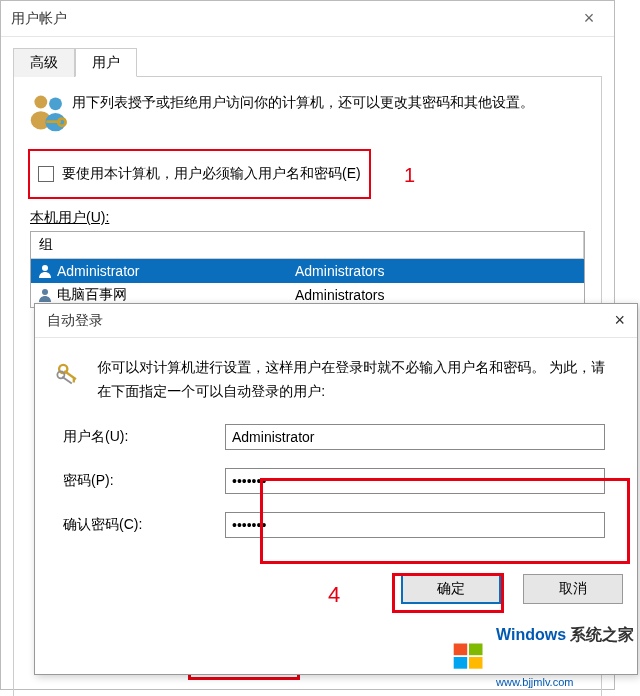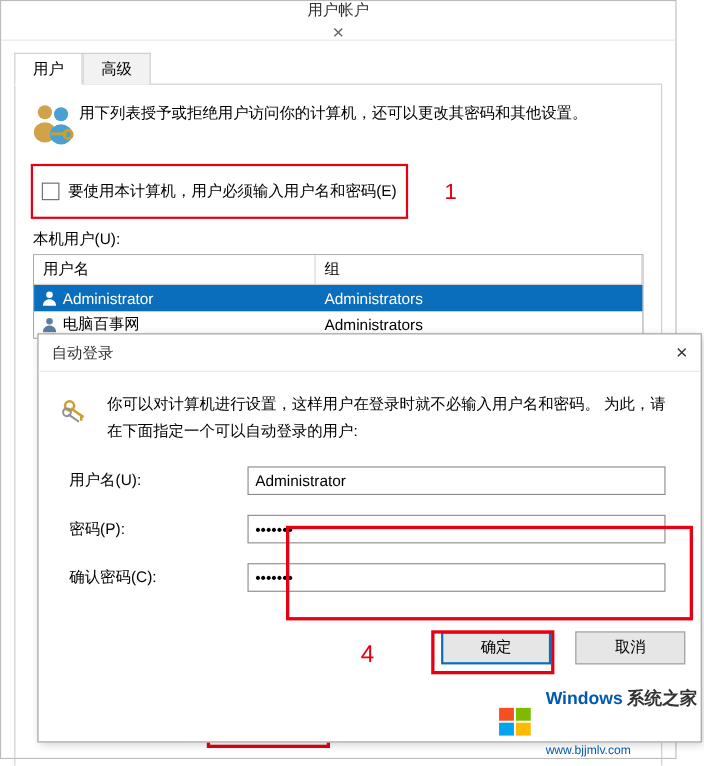--- a/index.html
+++ b/index.html
@@ -1,36 +1,36 @@
 <!DOCTYPE html>
 <html><head>
   <meta charset="utf-8">
   <style>
     * { box-sizing: border-box; margin: 0; padding: 0; font-family: "Microsoft YaHei", "SimSun", sans-serif; font-size: 14px; }
     body { width: 640px; height: 696px; background: #fff; position: relative; }
     .window { position: absolute; border: 1px solid #bbb; background: #fff; }
     .main-window { top: 0; left: 0; width: 615px; height: 690px; }
-    .title-bar { height: 36px; display: flex; align-items: center; padding: 0 10px; border-bottom: 1px solid #e6e6e6; flex-direction: column; }
+    .title-bar { height: 36px; display: flex; align-items: center; padding: 0 10px; border-bottom: 1px solid #e6e6e6; }
     .title-text { flex: 1; font-size: 14px; color: #333; }
     .close-btn { width: 30px; text-align: center; font-size: 18px; color: #666; cursor: pointer; }
     .content { padding: 10px 12px; }
     .tab-bar { display: flex; border-bottom: 1px solid #ccc; height: 30px; }
     .tab { padding: 5px 16px; border: 1px solid #ccc; border-bottom: none; background: #fff; margin-right: 0; position: relative; top: 1px; cursor: pointer; }
     .tab.active { background: #fff; border-bottom: 1px solid #fff; z-index: 2; }
     .tab.inactive { background: #f2f2f2; }
     .tab-panel { border: 1px solid #ccc; border-top: none; padding: 14px 14px 24px 14px; }
     .intro { display: flex; gap: 0; margin-bottom: 14px; }
     .intro-icon { width: 44px; height: 44px; flex-shrink: 0; }
     .intro-text { line-height: 1.6; }
     .checkbox-row { display: flex; align-items: center; gap: 8px; padding: 6px 4px; margin: 4px 0 4px 0; }
     .annot-box-1 { border: 2px solid #e60012; padding: 4px; display: inline-block; margin-bottom: 2px; }
     .annot-label { color: #e60012; font-size: 20px; font-family: Arial; font-weight: normal; }
     .annot-1 { position: absolute; top: 164px; left: 404px; }
     .checkbox { width: 16px; height: 16px; border: 1px solid #666; background: #fff; }
-    .users-label { margin: 8px 2px 4px 2px; }
+    .users-label { margin: 8px 2px 4px 2px; text-decoration: underline; }
     .table { border: 1px solid #aaa; margin: 2px 2px 10px 2px; background: #fff; }
     .table-header { display: flex; }
     .table-header .col { padding: 4px 8px; border-right: 1px solid #ccc; border-bottom: 1px solid #ccc; background: #fff; }
     .col-name { width: 256px; }
     .col-group { flex: 1; }
     .table-row { display: flex; height: 24px; align-items: center; }
     .table-row.selected { background: #0a6ebd; color: #fff; }
     .cell-name { width: 256px; padding-left: 6px; display: flex; align-items: center; gap: 4px; }
     .cell-group { flex: 1; padding-left: 8px; }
     .user-icon-svg { width: 16px; height: 16px; }
@@ -64,22 +64,22 @@
 </head>
 <body>
 
 <div class="window main-window">
   <div class="title-bar">
     <span class="title-text">用户帐户</span>
     <span class="close-btn">×</span>
   </div>
   <div class="content">
     <div class="tab-bar">
+      <div class="tab inactive">高级</div>
       <div class="tab active">用户</div>
-      <div class="tab inactive">高级</div>
     </div>
     <div class="tab-panel">
       <div class="intro">
         <svg class="intro-icon" viewBox="0 0 48 48">
           <circle cx="14" cy="12" r="7" fill="#d0a24a"></circle>
           <ellipse cx="14" cy="32" rx="11" ry="10" fill="#d0a24a"></ellipse>
           <circle cx="30" cy="14" r="7" fill="#4aa0d0"></circle>
           <ellipse cx="30" cy="34" rx="11" ry="10" fill="#4aa0d0"></ellipse>
           <circle cx="37" cy="34" r="4" fill="none" stroke="#caa02e" stroke-width="3"></circle>
           <rect x="20" y="32" width="16" height="3" fill="#caa02e"></rect>
@@ -88,21 +88,20 @@
       </div>
       <div class="annot-box-1">
         <div class="checkbox-row">
           <span class="checkbox"></span>
           <span>要使用本计算机，用户必须输入用户名和密码(E)</span>
         </div>
       </div>
       <div class="users-label">本机用户(U):</div>
       <div class="table">
         <div class="table-header">
-          <div class="col col-name">用户名</div>
           <div class="col col-group">组</div>
         </div>
         <div class="table-row selected">
           <div class="cell-name">
             <svg class="user-icon-svg" viewBox="0 0 16 16">
                 <circle cx="8" cy="5" r="3" fill="#fff"></circle>
                 <path d="M2 15c0-4 3-6 6-6s6 2 6 6z" fill="#fff"></path>
               </svg>
             <span>Administrator</span>
           </div>

